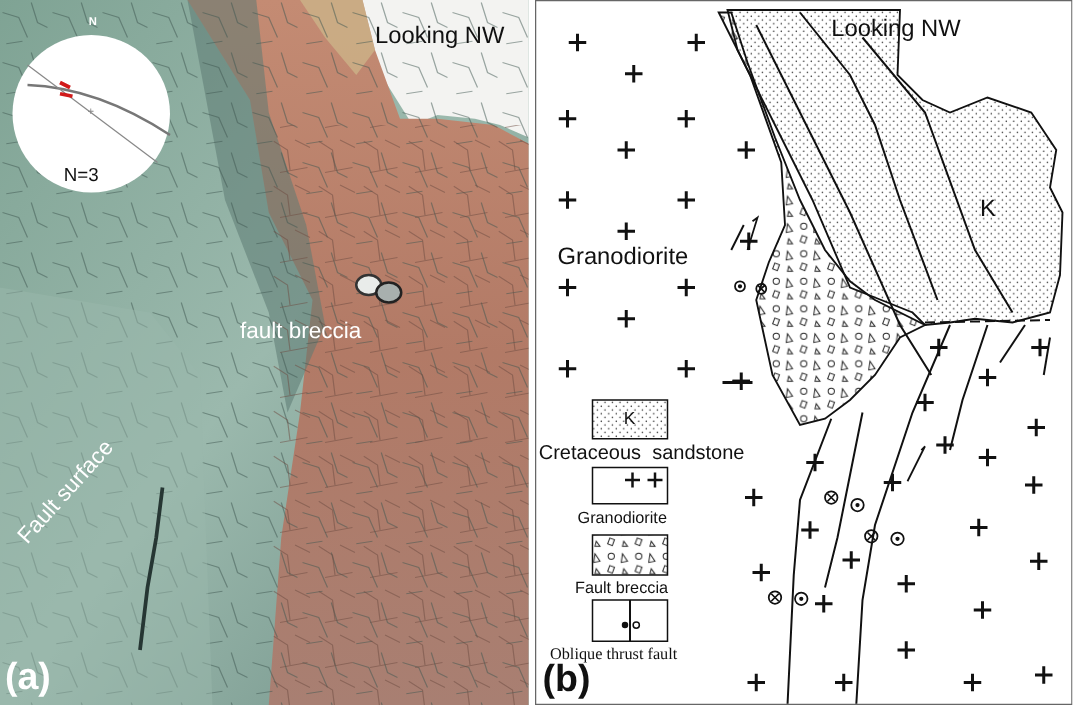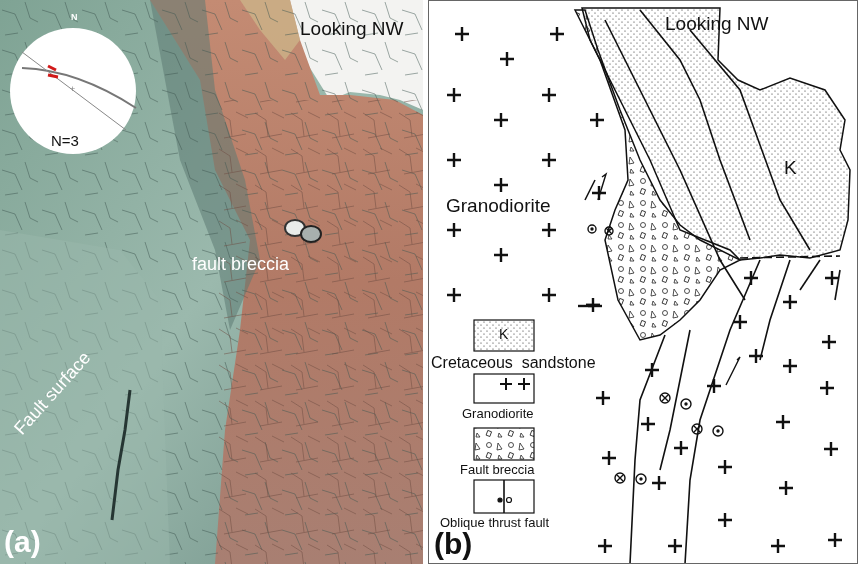--- a/index.html
+++ b/index.html
@@ -194,17 +194,17 @@
 
   <div class="txt diag-text" style="left:236px;top:12px;font-size:19px;">Looking NW</div>
   <div class="txt diag-text" style="left:17px;top:194px;font-size:19px;">Granodiorite</div>
   <div class="txt diag-text" style="left:355px;top:156px;font-size:19px;">K</div>
 
   <div>
     <div class="txt diag-text" style="left:70px;top:325px;font-size:14px;">K</div>
     <div class="txt diag-text" style="left:2px;top:353px;font-size:16px;white-space:pre;">Cretaceous  sandstone</div>
     <div class="txt diag-text" style="left:33px;top:405px;font-size:13px;">Granodiorite</div>
     <div class="txt diag-text" style="left:31px;top:461px;font-size:13px;">Fault breccia</div>
-    <div class="txt diag-text" style="left:11px;top:514px;font-size:13px;">Oblique thrust fault</div>
+    <div class="txt diag-text" style="left:11px;top:514px;font-size:13px;font-family:Liberation Serif, serif;">Oblique thrust fault</div>
   </div>
 
   <div class="txt big-label diag-text" style="left:5px;top:526px;">(b)</div>
 </div>
 
 </body></html>

